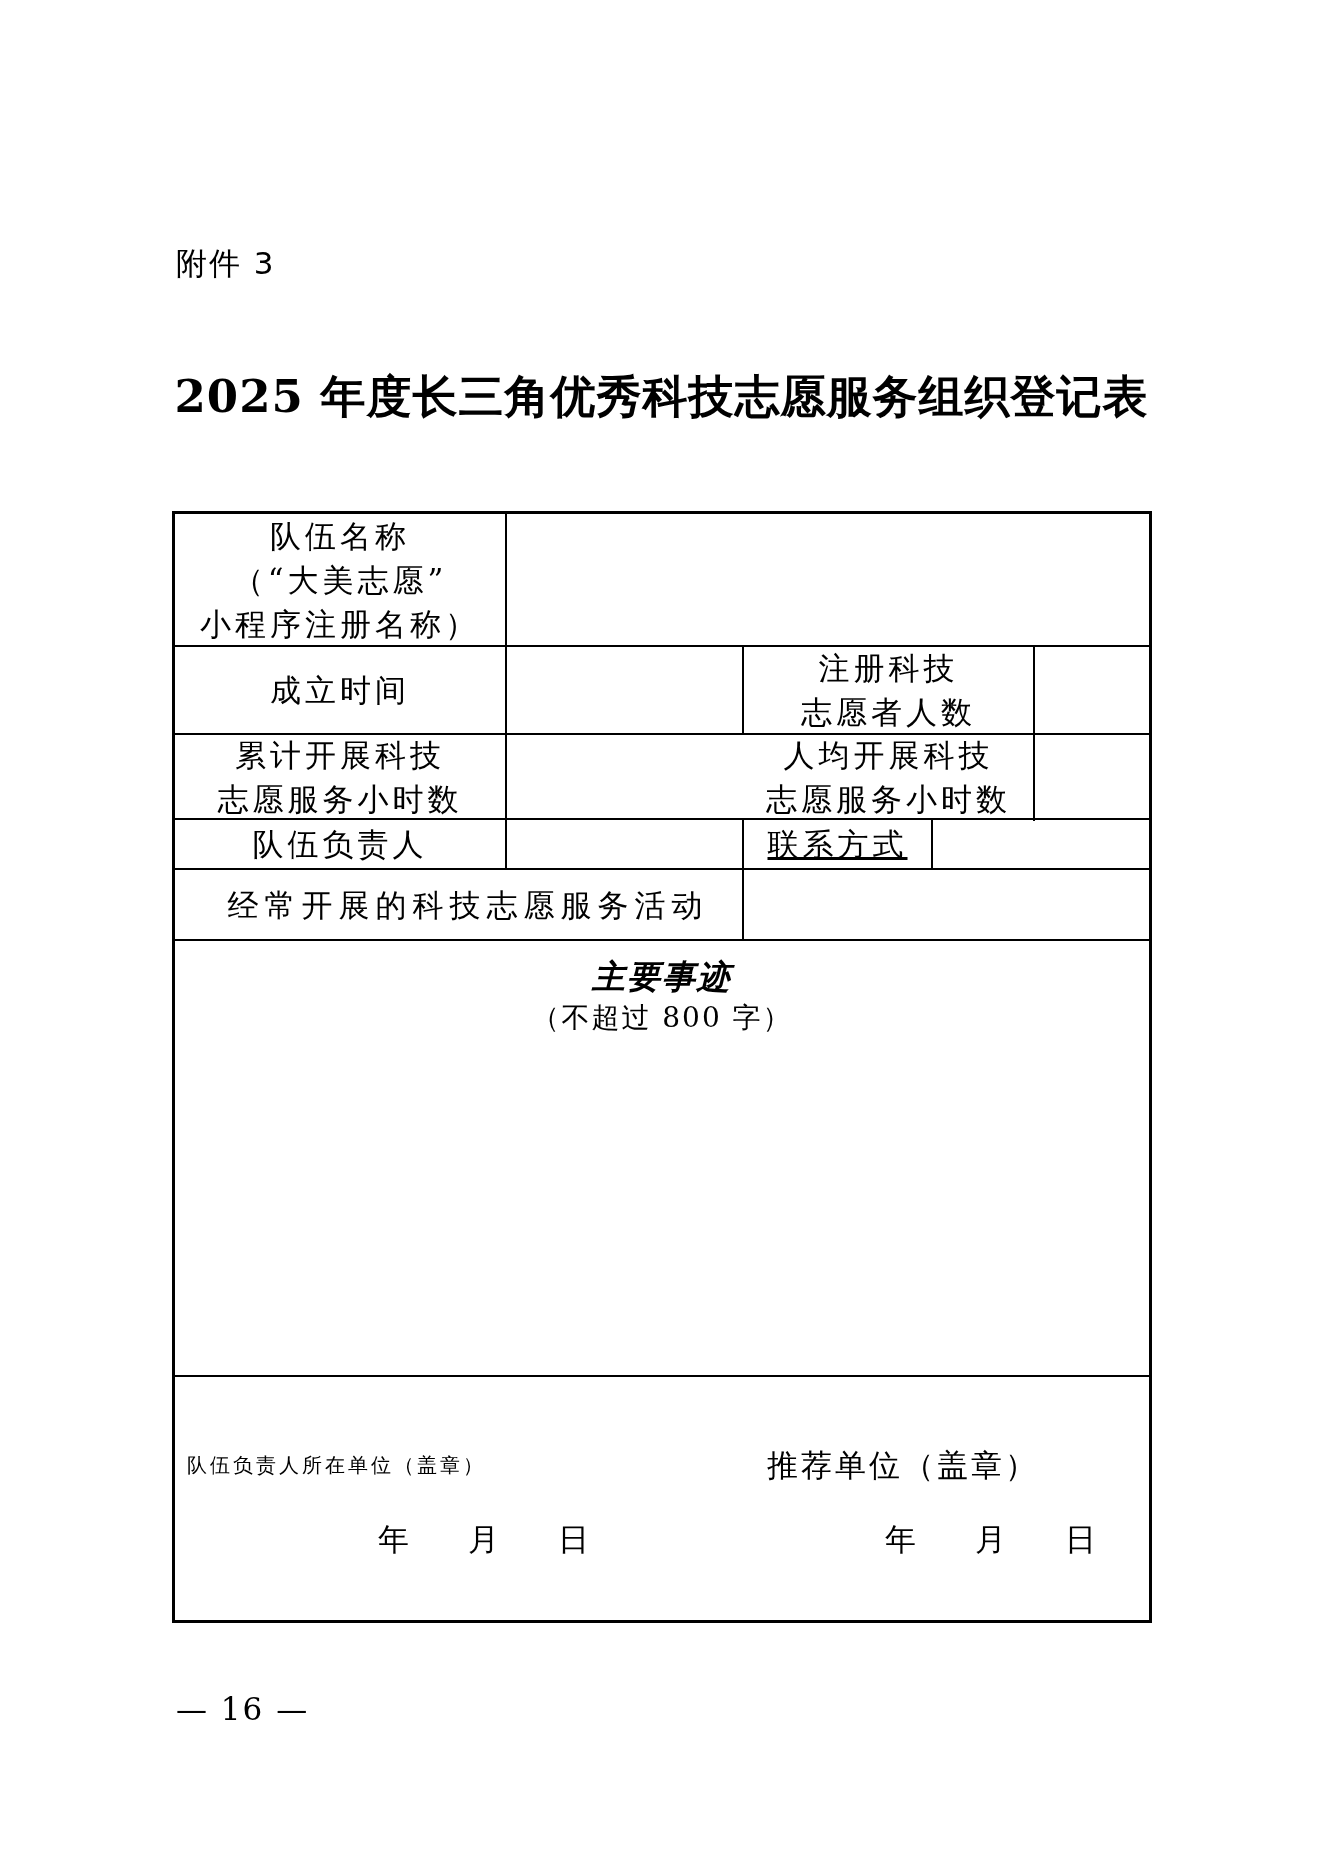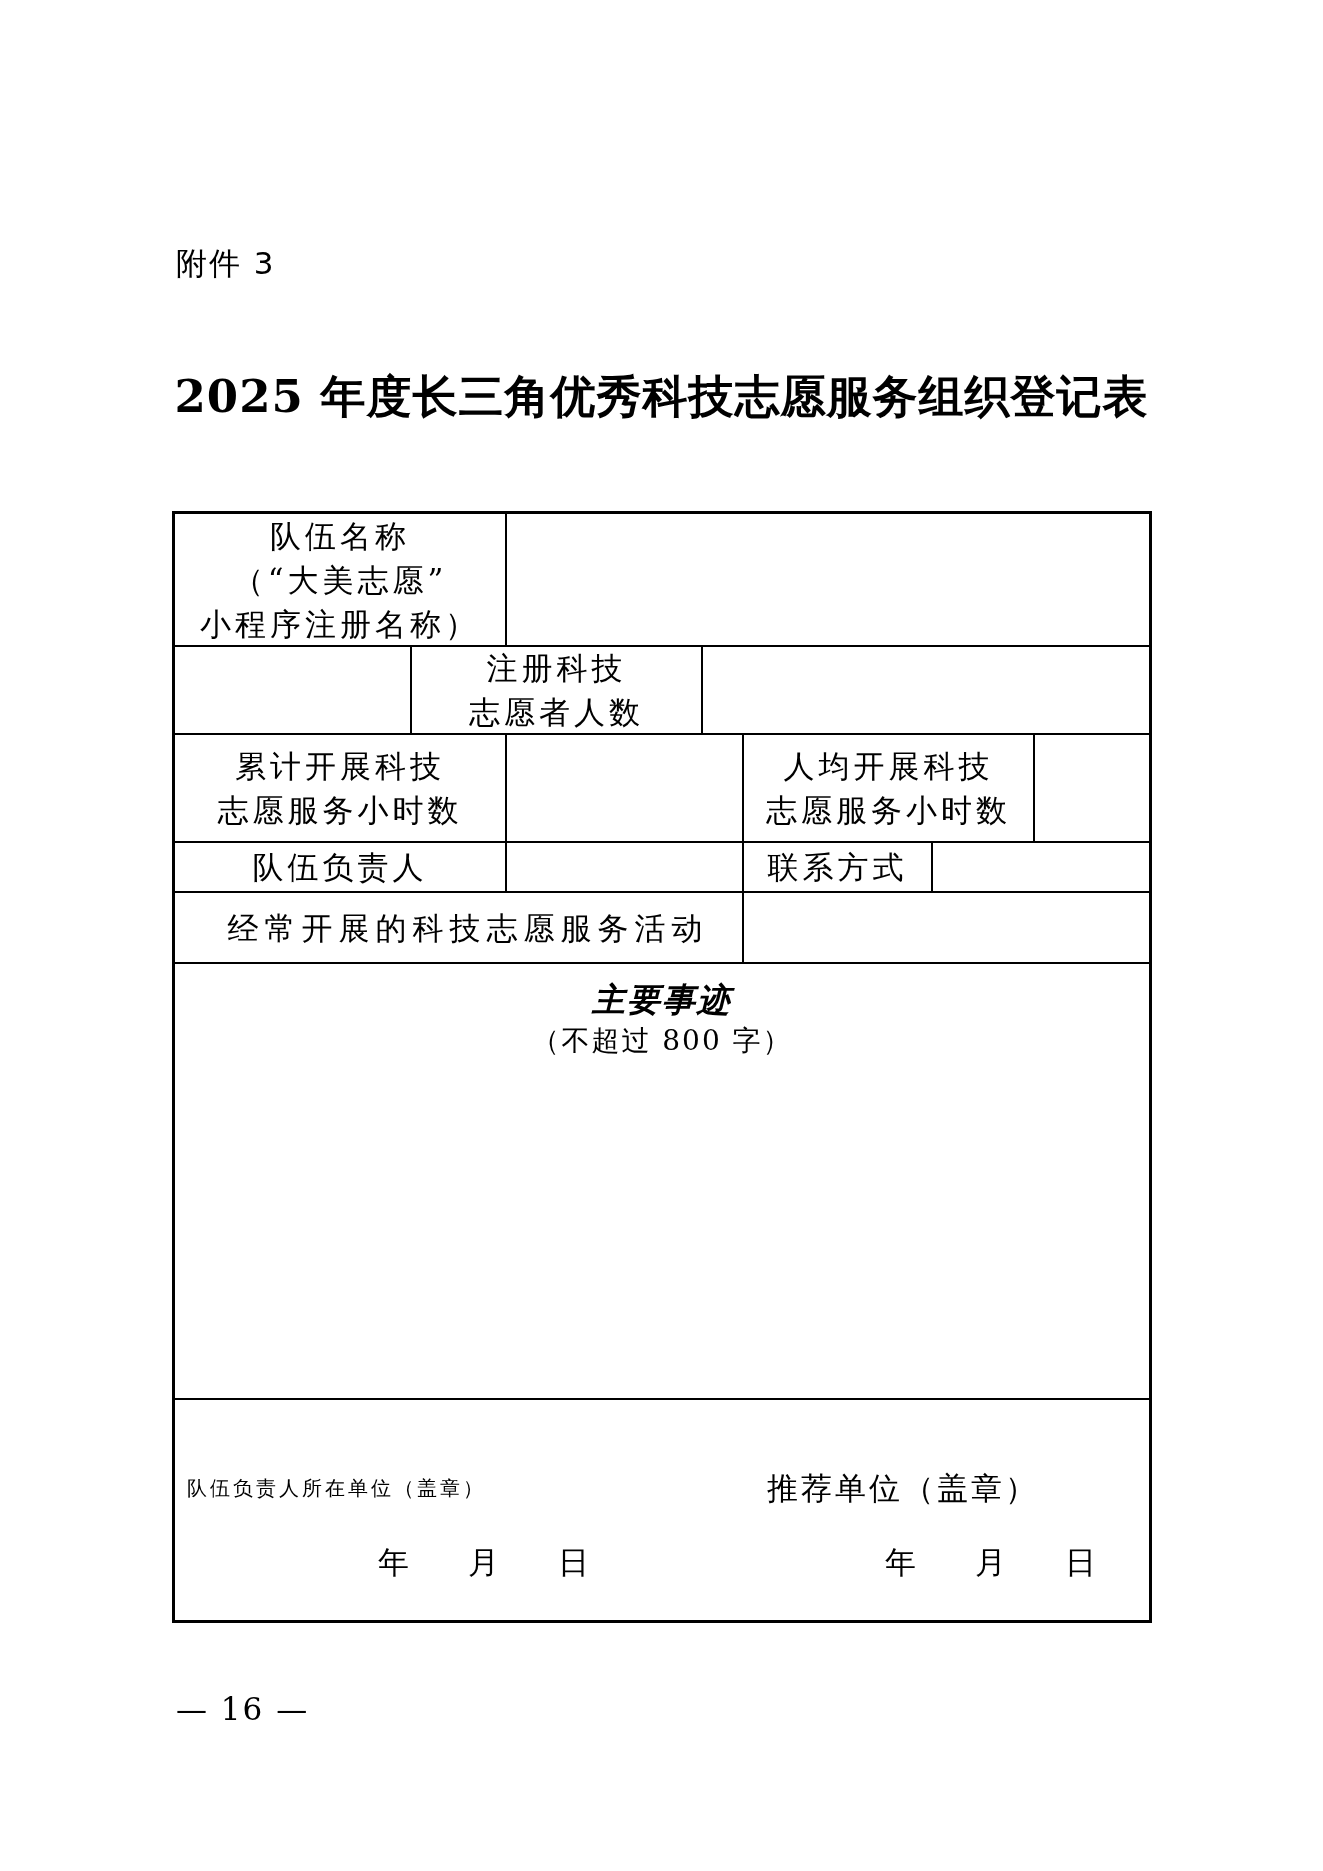--- a/index.html
+++ b/index.html
@@ -39,21 +39,21 @@
     border: 3px solid #000;
     display: flex;
     flex-direction: column;
   }
 
   .trow { display: flex; border-bottom: 2px solid #000; }
   .trow.last { border-bottom: none; }
 
   .r1 { height: 133px; }
   .r2 { height: 88px; }
-  .r3 { height: 108px; }
+  .r3 { height: 85px; align-items: center; }
   .r4 { height: 50px; }
   .r5 { height: 71px; }
   .r6 { height: 436px; }
   .r7 { flex: 1; }
 
   .cell {
     border-right: 2px solid #000;
     display: flex;
     flex-direction: column;
     align-items: center;
@@ -61,21 +61,21 @@
     text-align: center;
     font-size: 31px;
     letter-spacing: 4px;
     line-height: 44px;
   }
   .cell.lastcol { border-right: none; flex: 1; }
 
   .w-label1 { width: 332px; }
   .w-val1   { width: 237px; }
   .w-label2 { width: 291px; }
-  .w-label2-contact { width: 189px; }
+  .w-label2-contact { width: 189px; text-decoration: underline; }
   .w-label-wide { width: 569px; letter-spacing: 6px; padding-left: 19px; }
 
   .deeds-cell {
     justify-content: flex-start;
     padding-top: 16px;
   }
   .deeds-title {
     font-family: "DejaVu Sans", "Liberation Sans", sans-serif;
     font-weight: bold;
     font-size: 33px;
@@ -116,20 +116,21 @@
   <div class="trow r1">
     <div class="cell w-label1">
       <div>队伍名称</div>
       <div>（“大美志愿”</div>
       <div>小程序注册名称）</div>
     </div>
     <div class="cell lastcol"></div>
   </div>
 
   <div class="trow r2">
+    <div class="cell w-label1">成立时间</div>
     <div class="cell w-val1"></div>
     <div class="cell w-label2">
       <div>注册科技</div>
       <div>志愿者人数</div>
     </div>
     <div class="cell lastcol"></div>
   </div>
 
   <div class="trow r3">
     <div class="cell w-label1">

